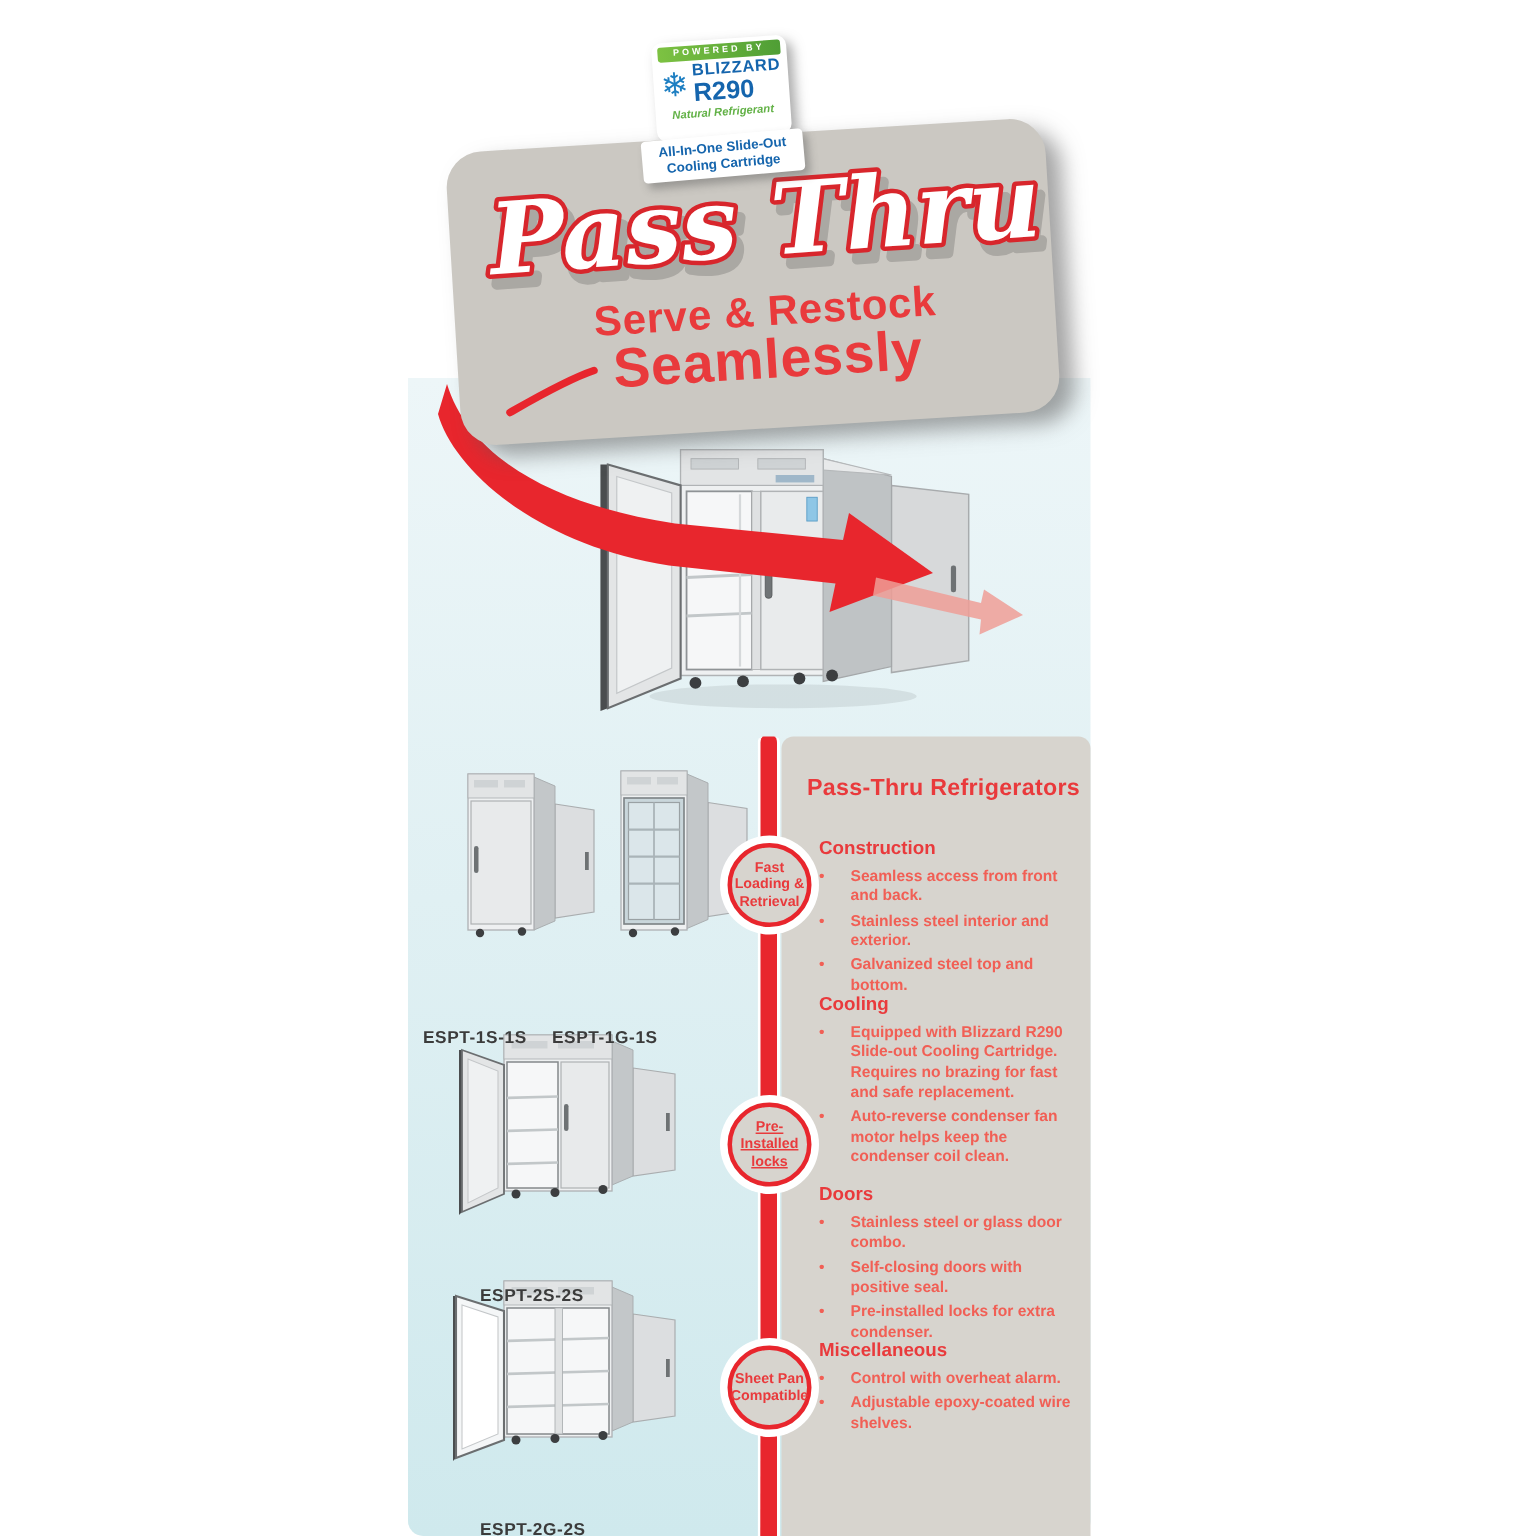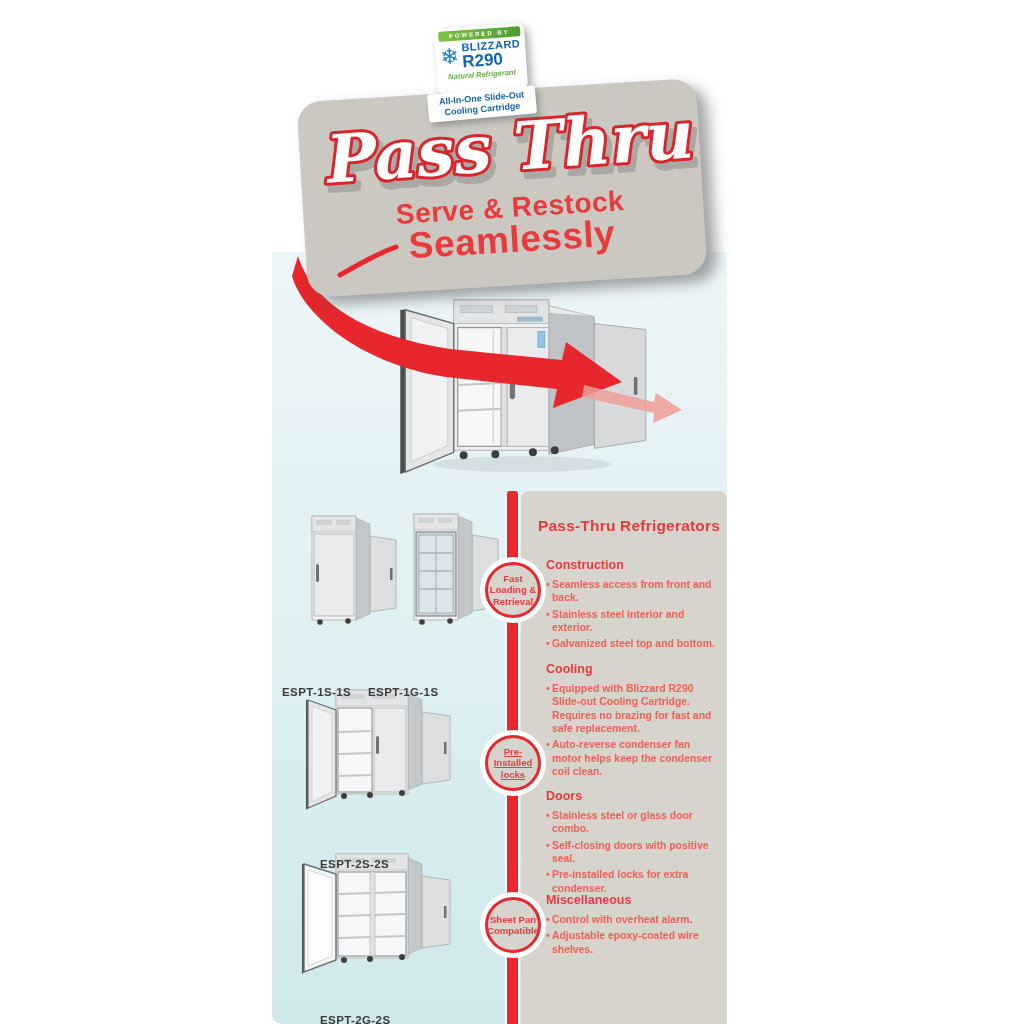--- a/index.html
+++ b/index.html
@@ -86,21 +86,21 @@
 
   .info-heading{position:absolute;left:538px;top:517px;width:185px;z-index:3;
     color:var(--heading-red);font-weight:bold;font-size:15.5px;letter-spacing:.2px;}
   .info-sec{position:absolute;left:546px;width:176px;z-index:3;}
   .sec-0{top:558px;}
   .sec-1{top:662px;}
   .sec-2{top:789px;}
   .sec-3{top:893px;}
   .sec-title{color:var(--heading-red);font-weight:bold;font-size:12.5px;margin-bottom:6px;}
   .info-sec ul{list-style:none;}
-  .info-sec li{position:relative;padding-left:6px;margin-bottom:3px;
+  .info-sec li{position:relative;padding-left:21px;margin-bottom:3px;
     color:var(--bullet-red);font-size:10.4px;line-height:1.28;font-weight:bold;}
   .info-sec li::before{content:"\2022";position:absolute;left:0;top:0;}
 </style>
 </head>
 <body>
 
 <div class="stage">
 
   <div class="blue-bg"></div>
 

